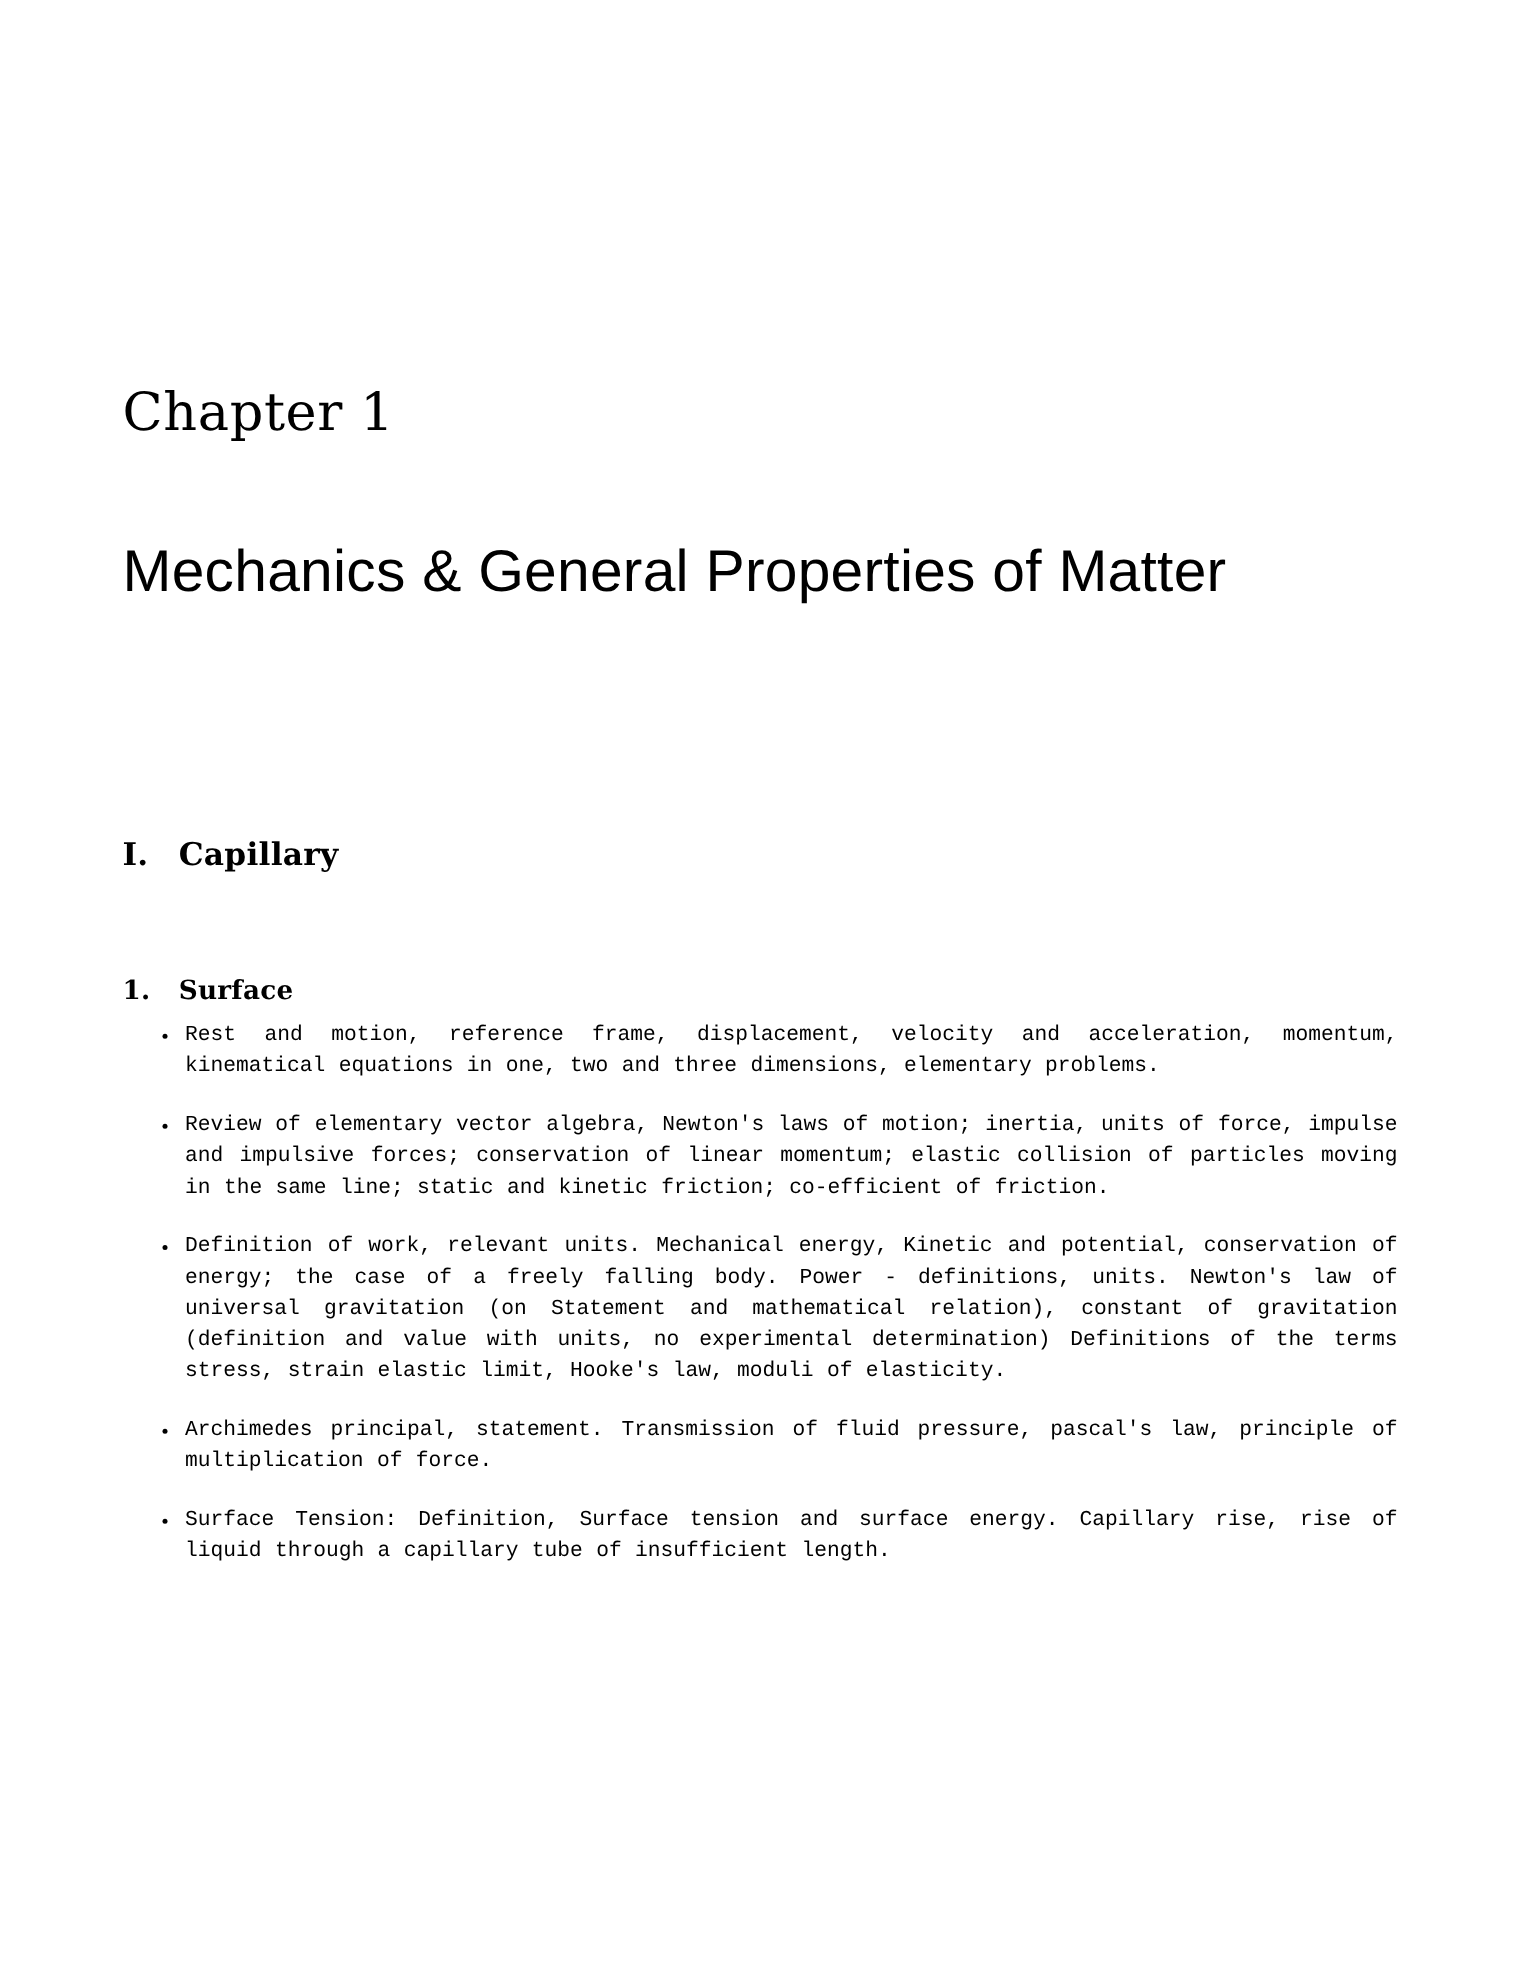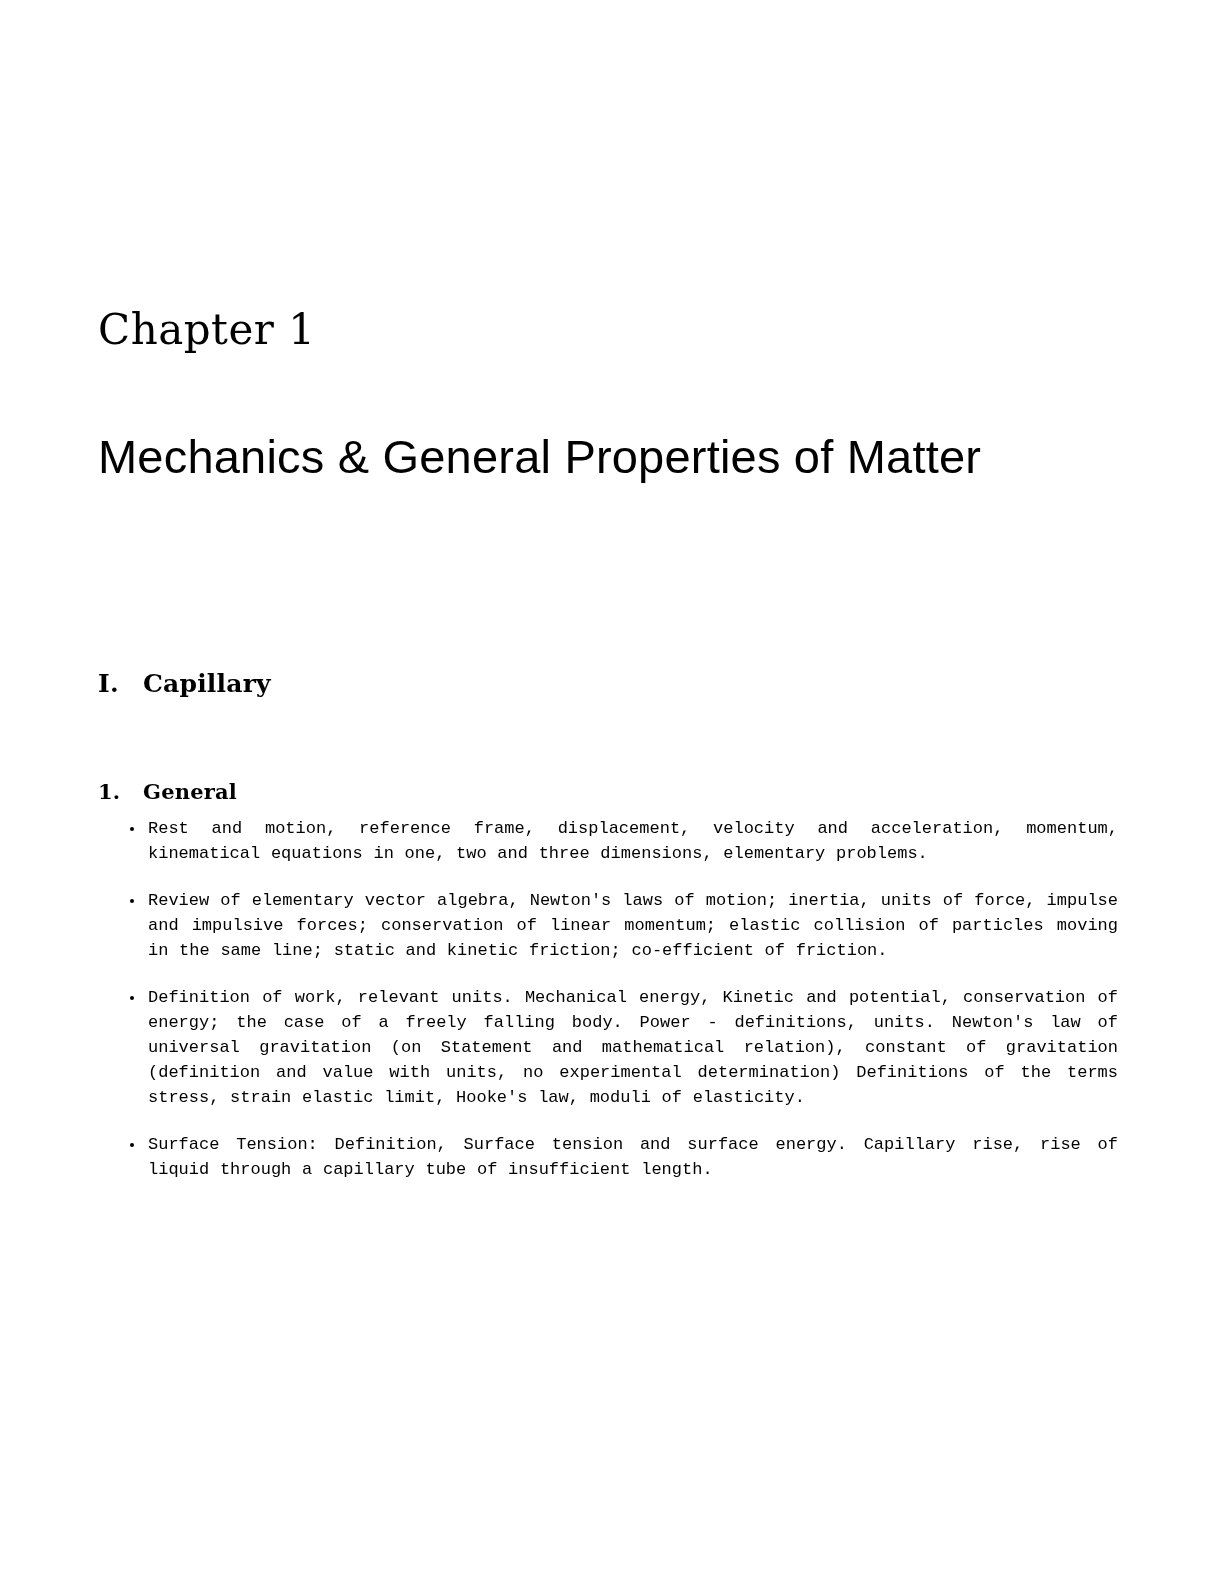--- a/index.html
+++ b/index.html
@@ -141,36 +141,40 @@
   </div>
 
   <h2 class="part-heading">
     <span class="marker">I.</span>
     <span>Capillary</span>
   </h2>
 
   <div class="section">
     <h3 class="section-heading">
       <span class="marker">1.</span>
-      <span>General</span>
+      <span>Surface</span>
     </h3>
 
     <ul class="bullet-list">
       <li class="bullet-item">
         <span class="bullet-marker"></span>
         <span class="bullet-text">Rest and motion, reference frame, displacement, velocity and acceleration, momentum, kinematical equations in one, two and three dimensions, elementary problems.</span>
       </li>
       <li class="bullet-item">
         <span class="bullet-marker"></span>
         <span class="bullet-text">Review of elementary vector algebra, Newton's laws of motion; inertia, units of force, impulse and impulsive forces; conservation of linear momentum; elastic collision of particles moving in the same line; static and kinetic friction; co-efficient of friction.</span>
       </li>
       <li class="bullet-item">
         <span class="bullet-marker"></span>
         <span class="bullet-text">Definition of work, relevant units. Mechanical energy, Kinetic and potential, conservation of energy; the case of a freely falling body. Power - definitions, units. Newton's law of universal gravitation (on Statement and mathematical relation), constant of gravitation (definition and value with units, no experimental determination) Definitions of the terms stress, strain elastic limit, Hooke's law, moduli of elasticity.</span>
       </li>
       <li class="bullet-item">
         <span class="bullet-marker"></span>
+        <span class="bullet-text">Archimedes principal, statement. Transmission of fluid pressure, pascal's law, principle of multiplication of force.</span>
+      </li>
+      <li class="bullet-item">
+        <span class="bullet-marker"></span>
         <span class="bullet-text">Surface Tension: Definition, Surface tension and surface energy. Capillary rise, rise of liquid through a capillary tube of insufficient length.</span>
       </li>
     </ul>
   </div>
 
 </div>
 
 </body></html>

